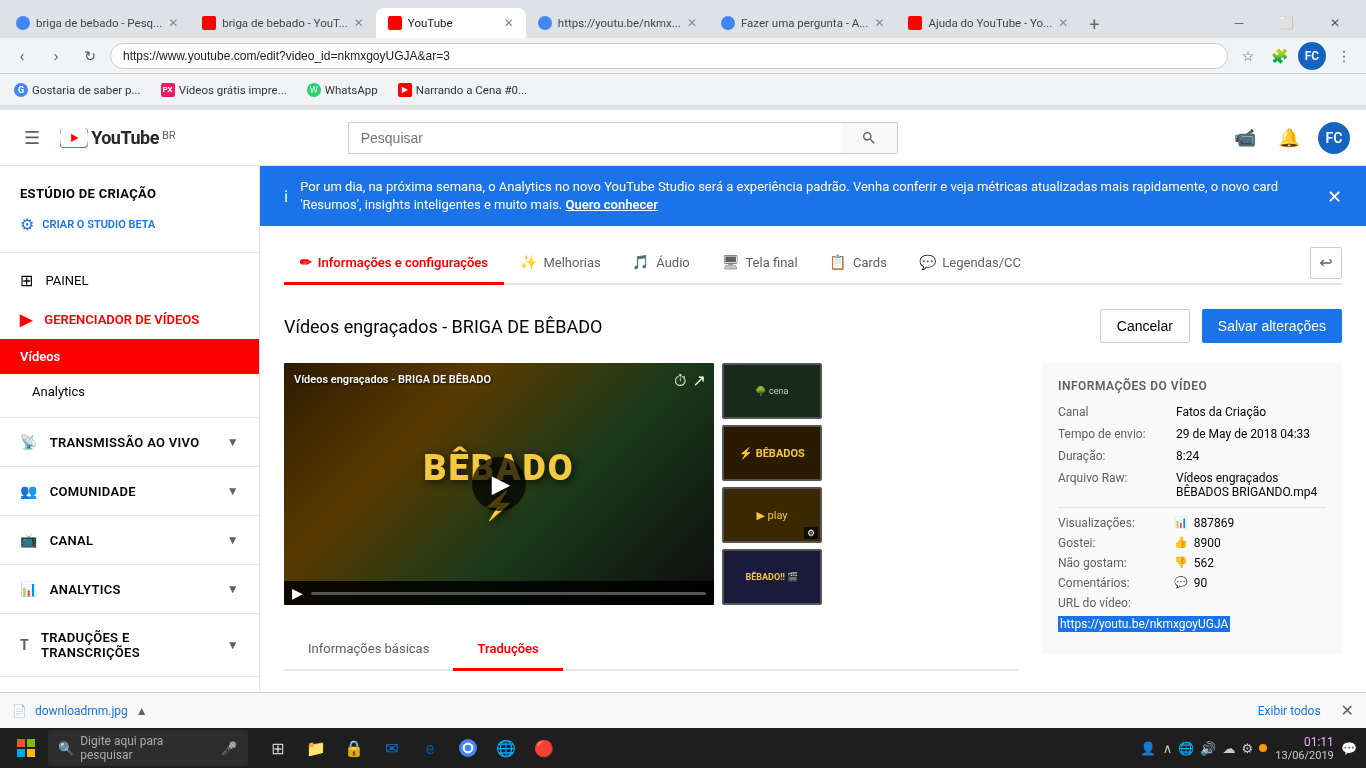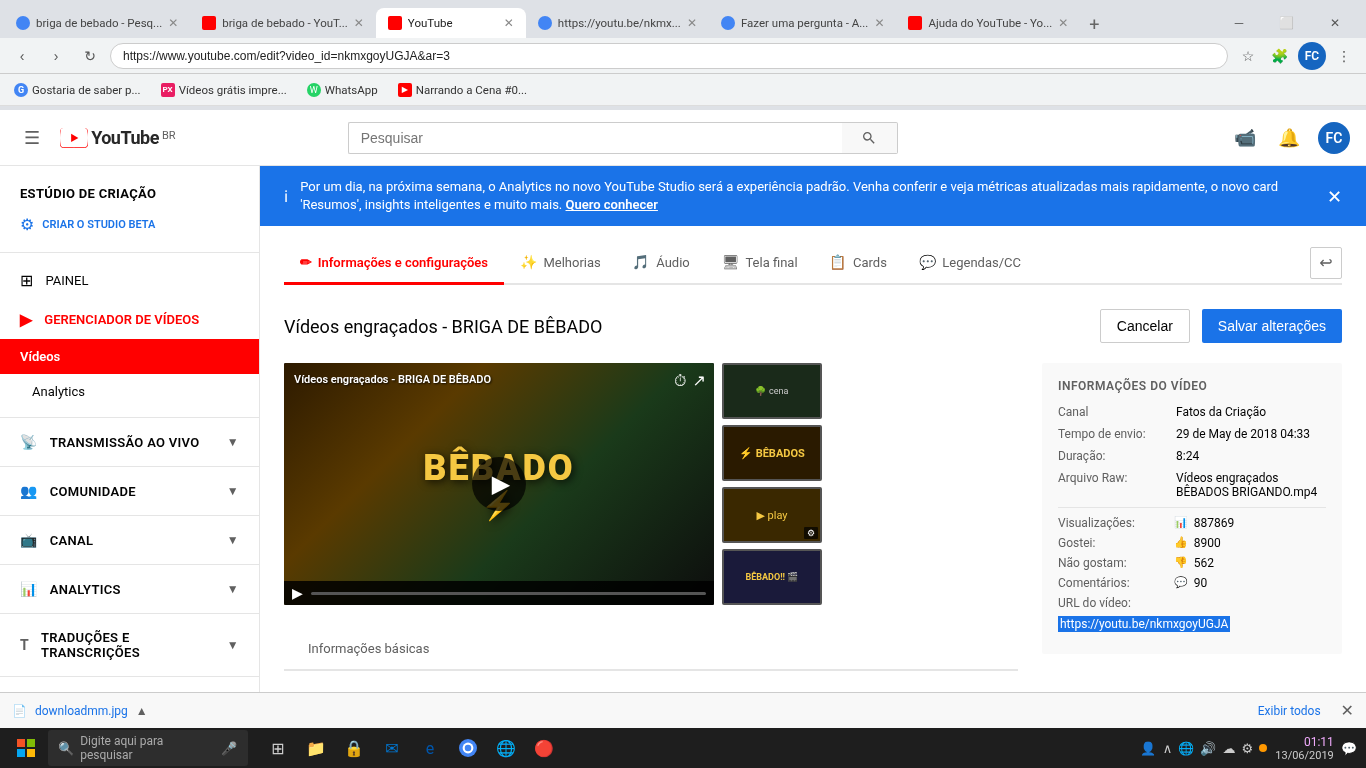--- a/index.html
+++ b/index.html
@@ -405,20 +405,21 @@
                 <div class="video-thumb">
                   <div class="thumb-inner" style="background:#1a1a3a;">
                     <div style="font-size:9px;color:#f5c842;font-weight:bold;text-align:center;padding:2px;">BÊBADO!! 🎬</div>
                   </div>
                 </div>
               </div>
             </div>
 
             <div class="bottom-tabs">
               <div class="bottom-tab">Informações básicas</div>
+              <div class="bottom-tab active">Traduções</div>
             </div>
           </div>
 
           <div class="editor-right">
             <div class="video-info-section">
               <div class="info-section-title">INFORMAÇÕES DO VÍDEO</div>
               <div class="info-row">
                 <span class="info-label">Canal</span>
                 <span class="info-value">Fatos da Criação</span>
               </div>

